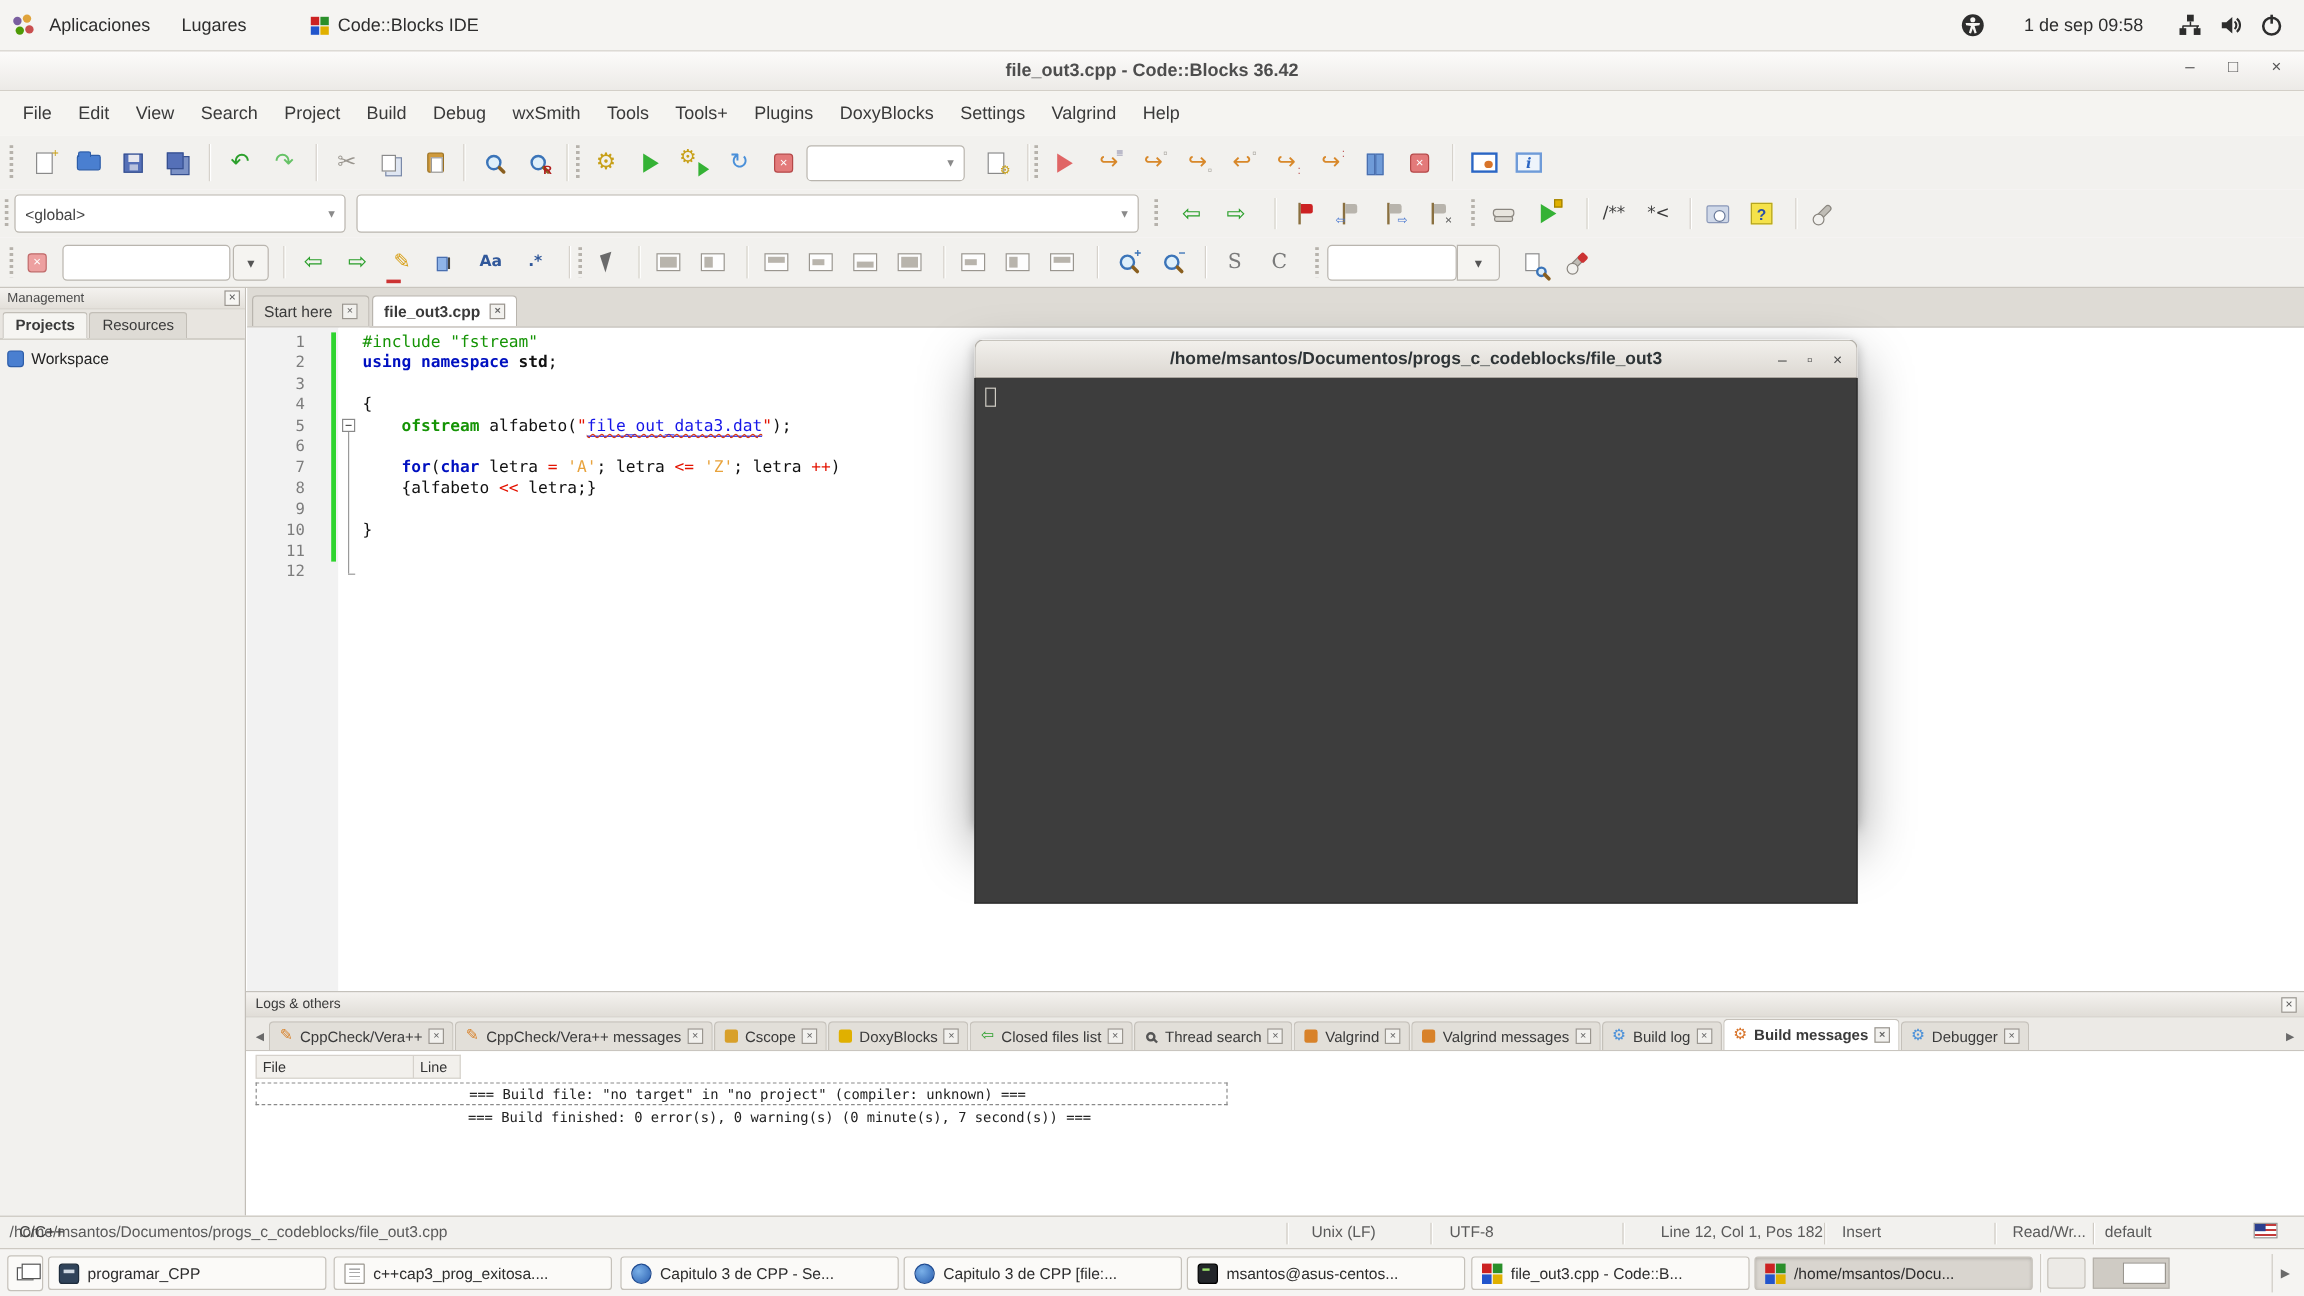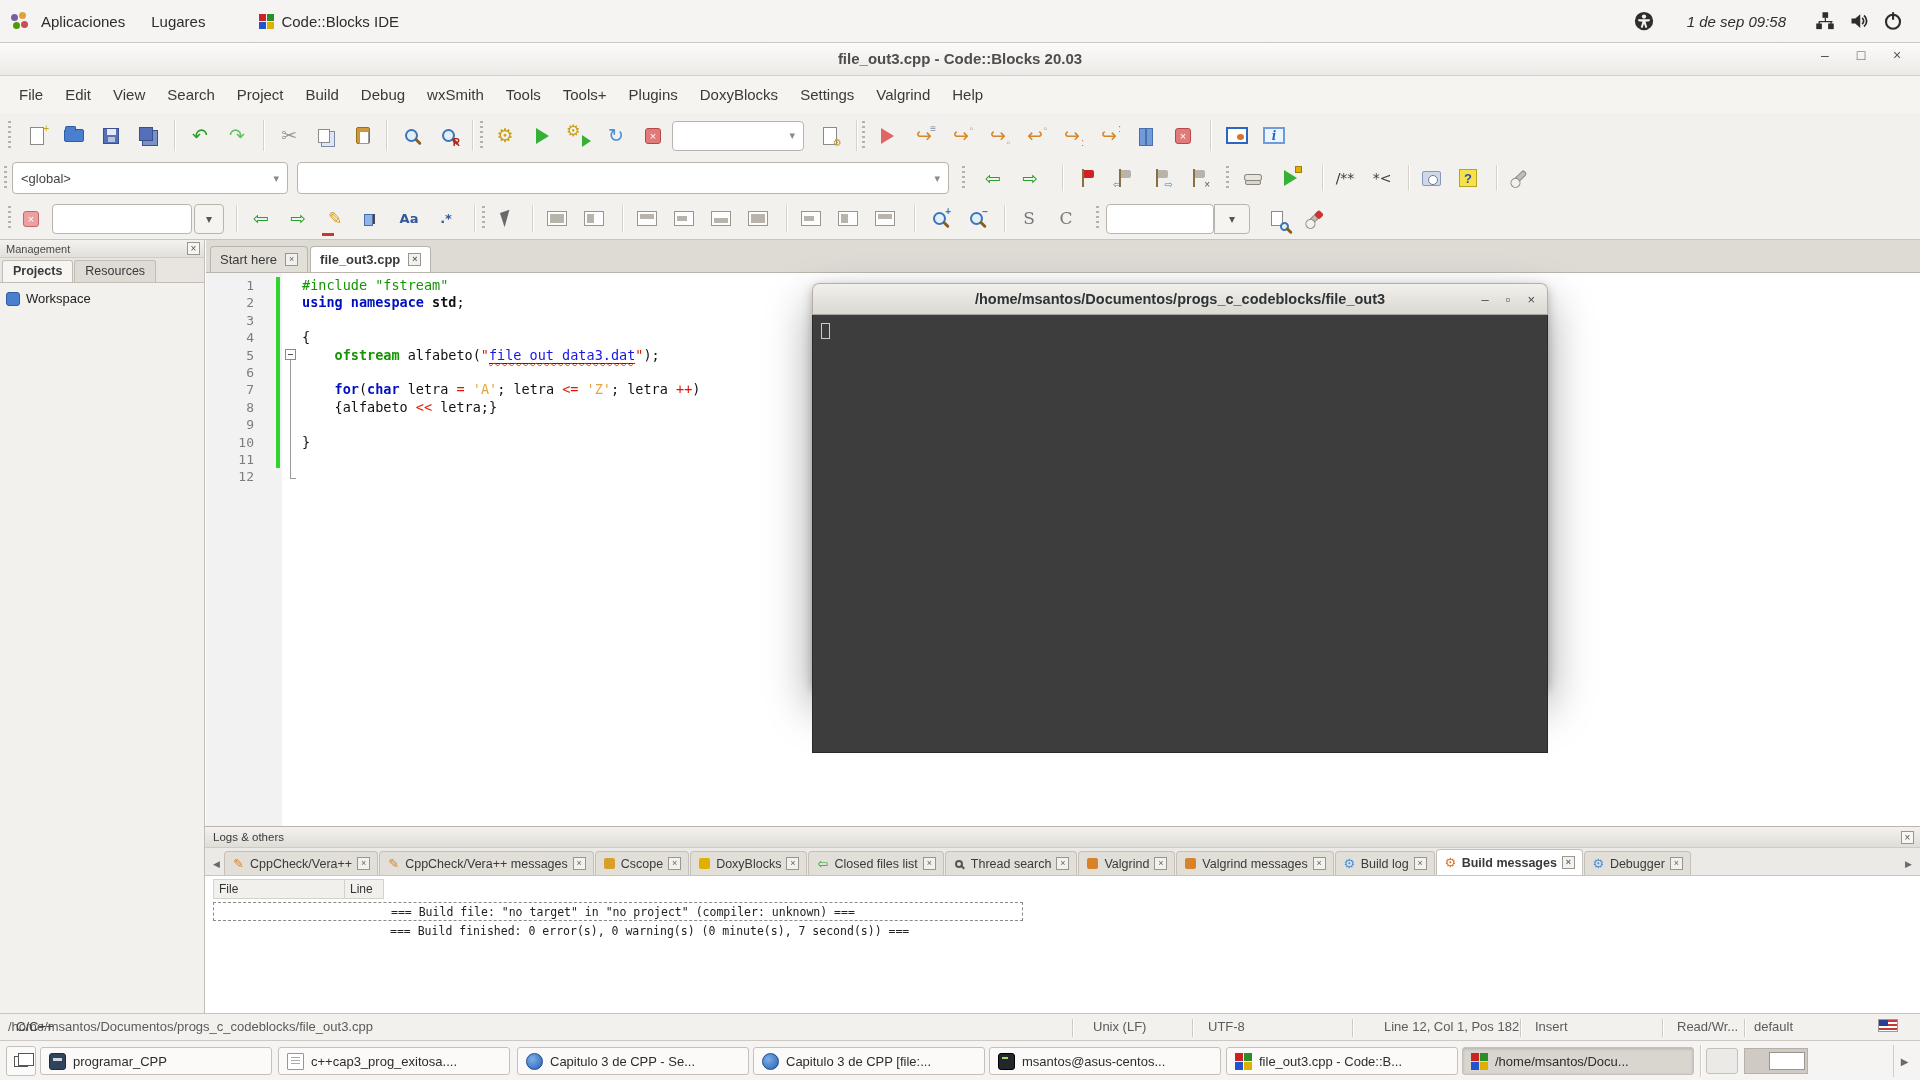--- a/index.html
+++ b/index.html
@@ -4,21 +4,21 @@
 <style>
   * { margin:0; padding:0; box-sizing:border-box; }
   html,body { width:1920px; height:1080px; overflow:hidden; }
   body { font-family:"Liberation Sans","DejaVu Sans",sans-serif; background:#fff; position:relative; color:#2d2d2d; }
 
   
   #top-panel { position:absolute; left:0; top:0; width:1920px; height:43px; background:#f5f4f2; border-bottom:1px solid #cdc9c2; display:flex; align-items:center; font-size:15px; color:#2d2d2d; }
   #top-panel .tp-item { padding:0 13px; height:100%; display:flex; align-items:center; cursor:default; }
   #tp-logo { margin-left:10px; }
   #tp-appmenu { margin-left:28px; display:flex; align-items:center; gap:7px; }
-  #tp-right { margin-left:auto; display:flex; align-items:center; margin-right:10px;font-style:italic; }
+  #tp-right { margin-left:auto; display:flex; align-items:center; margin-right:10px; }
   #tp-clock { padding:0 22px 0 26px; font-size:15px; }
   .tp-ico { width:20px; height:20px; display:flex; align-items:center; justify-content:center; margin:0 7px; }
   .dots { position:relative; width:18px; height:18px; }
   .dots i { position:absolute; width:7px; height:7px; border-radius:50%; }
   .dots i:nth-child(1){ left:1px; top:2px; background:#7a5fa0;}
   .dots i:nth-child(2){ left:9px; top:0px; background:#e0a33b;}
   .dots i:nth-child(3){ left:3px; top:10px; background:#4e9a06;}
   .dots i:nth-child(4){ left:11px; top:9px; background:#c94f4f;}
   .cb-mini { width:15px; height:15px; display:grid; grid-template-columns:1fr 1fr; grid-template-rows:1fr 1fr; gap:1px; }
   .cb-mini i:nth-child(1){background:#cc2222;} .cb-mini i:nth-child(2){background:#2a8f2a;}
@@ -249,21 +249,21 @@
     <span class="tp-ico">
       <svg width="20" height="20" viewBox="0 0 16 16">
           <circle cx="8" cy="8.6" r="5.6" stroke="#2d2d2d" stroke-width="1.7" fill="none"></circle>
           <rect x="7.2" y="1" width="1.7" height="6" fill="#2d2d2d"></rect>
         </svg>
     </span>
   </span>
 </div>
 
 <div id="titlebar">
-  <div id="win-title">file_out3.cpp - Code::Blocks 20.03</div>
+  <div id="win-title">file_out3.cpp - Code::Blocks 36.42</div>
   <div id="win-btns">
     <span>‒</span>
     <span>□</span>
     <span>×</span>
   </div>
 </div>
 
 <div id="menubar">
   <span class="mitem">File</span>
   <span class="mitem">Edit</span>

